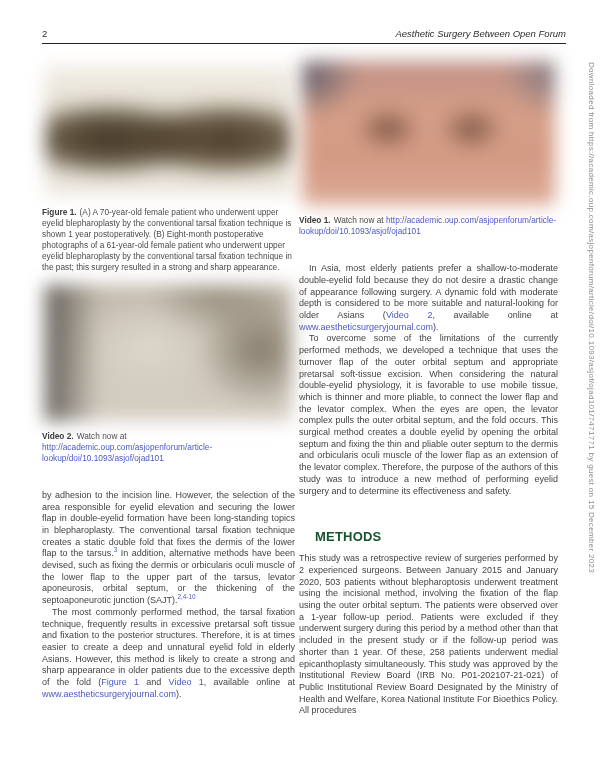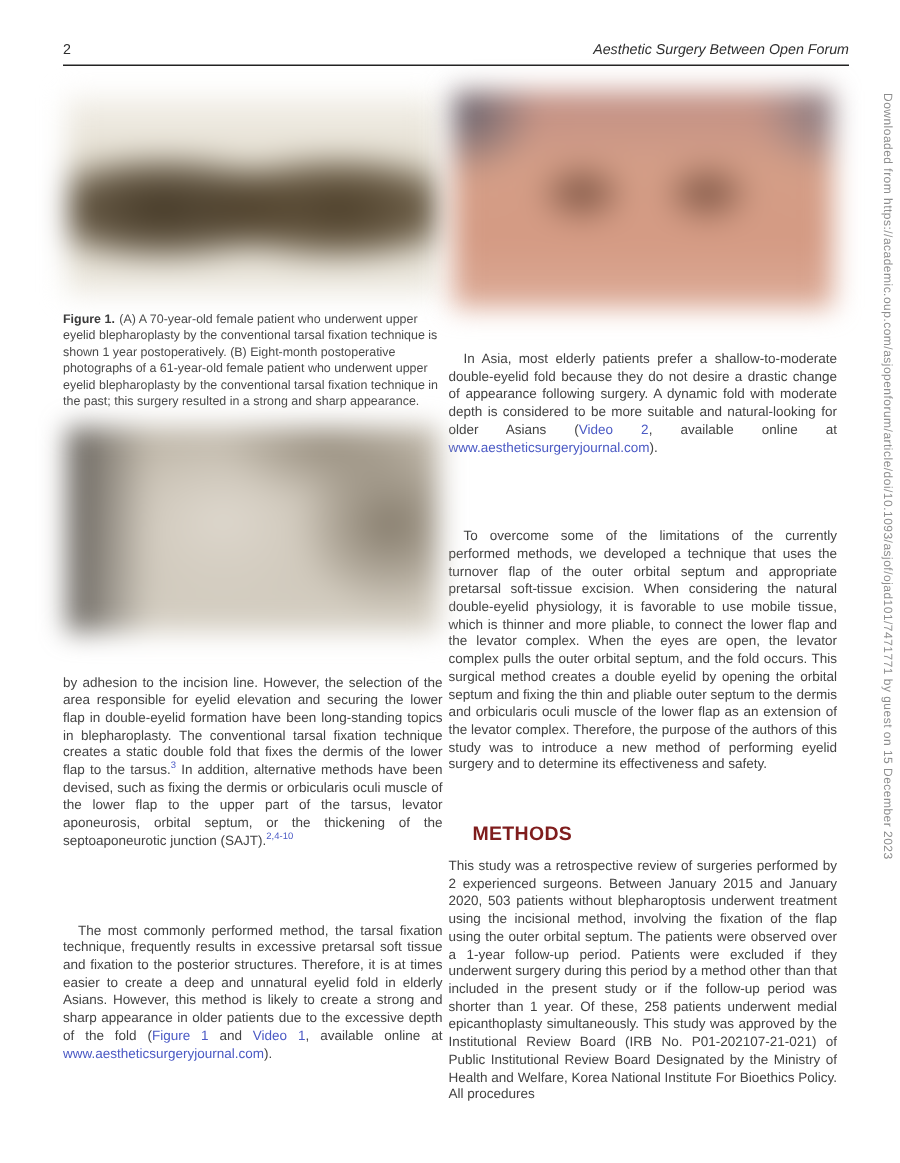--- a/index.html
+++ b/index.html
@@ -97,21 +97,20 @@
     color: #4a4a4a;
   }
   .caption b { color: #3a3a3a; margin-right: 3px; }
   .caption-video { margin-top: 7px; }
 
   .body-text {
     font-size: 9px;
     line-height: 11.7px;
     color: #434343;
     text-align: justify;
-    margin-top: 48px;
   }
   .para-gap { margin-top: 26px; }
   .indent { text-indent: 10px; }
 
   a.link, .link {
     color: #4a59c4;
     text-decoration: none;
     cursor: pointer;
     overflow-wrap: anywhere;
   }
@@ -121,21 +120,21 @@
     line-height: 0;
     vertical-align: super;
     cursor: pointer;
   }
 
   .section-heading {
     margin-top: 32px;
     font-size: 13px;
     font-weight: bold;
     letter-spacing: 0.2px;
-    color: #7f1d1d;
+    color: #14532d;
     padding-left: 16px;
   }
   .section-body { margin-top: 9px; }
 </style>
 </head>
 <body>
 
 <div class="page">
 
   <div class="gutter-text">Downloaded from https://academic.oup.com/asjopenforum/article/doi/10.1093/asjof/ojad101/7471771 by guest on 15 December 2023</div>
@@ -152,33 +151,35 @@
       <div class="photo photo-fig1">
         <div class="blur"></div>
       </div>
 
       <p class="caption"><b>Figure 1.</b><span>(A) A 70-year-old female patient who underwent upper eyelid blepharoplasty by the conventional tarsal fixation technique is shown 1 year postoperatively. (B) Eight-month postoperative photographs of a 61-year-old female patient who underwent upper eyelid blepharoplasty by the conventional tarsal fixation technique in the past; this surgery resulted in a strong and sharp appearance.</span></p>
 
       <div class="photo photo-video2">
         <div class="blur"></div>
       </div>
 
+      <p class="caption caption-video"><b>Video 2.</b><span>Watch now at </span><a class="link">http://academic.oup.com/asjopenforum/article-lookup/doi/10.1093/asjof/ojad101</a></p>
 
       <p class="body-text para-gap"><span>by adhesion to the incision line. However, the selection of the area responsible for eyelid elevation and securing the lower flap in double-eyelid formation have been long-standing topics in blepharoplasty. The conventional tarsal fixation technique creates a static double fold that fixes the dermis of the lower flap to the tarsus.</span><sup class="ref">3</sup><span> In addition, alternative methods have been devised, such as fixing the dermis or orbicularis oculi muscle of the lower flap to the upper part of the tarsus, levator aponeurosis, orbital septum, or the thickening of the septoaponeurotic junction (SAJT).</span><sup class="ref">2,4-10</sup></p>
 
       <p class="body-text indent"><span>The most commonly performed method, the tarsal fixation technique, frequently results in excessive pretarsal soft tissue and fixation to the posterior structures. Therefore, it is at times easier to create a deep and unnatural eyelid fold in elderly Asians. However, this method is likely to create a strong and sharp appearance in older patients due to the excessive depth of the fold (</span><a class="link">Figure 1</a><span> and </span><a class="link">Video 1</a><span>, available online at </span><a class="link">www.aestheticsurgeryjournal.com</a><span>).</span></p>
 
     </div>
 
     <div class="col-right">
 
       <div class="photo photo-video1">
         <div class="blur"></div>
       </div>
 
+      <p class="caption caption-video"><b>Video 1.</b><span>Watch now at </span><a class="link">http://academic.oup.com/asjopenforum/article-lookup/doi/10.1093/asjof/ojad101</a></p>
 
       <p class="body-text para-gap indent"><span>In Asia, most elderly patients prefer a shallow-to-moderate double-eyelid fold because they do not desire a drastic change of appearance following surgery. A dynamic fold with moderate depth is considered to be more suitable and natural-looking for older Asians (</span><a class="link">Video 2</a><span>, available online at </span><a class="link">www.aestheticsurgeryjournal.com</a><span>).</span></p>
 
       <p class="body-text indent">To overcome some of the limitations of the currently performed methods, we developed a technique that uses the turnover flap of the outer orbital septum and appropriate pretarsal soft-tissue excision. When considering the natural double-eyelid physiology, it is favorable to use mobile tissue, which is thinner and more pliable, to connect the lower flap and the levator complex. When the eyes are open, the levator complex pulls the outer orbital septum, and the fold occurs. This surgical method creates a double eyelid by opening the orbital septum and fixing the thin and pliable outer septum to the dermis and orbicularis oculi muscle of the lower flap as an extension of the levator complex. Therefore, the purpose of the authors of this study was to introduce a new method of performing eyelid surgery and to determine its effectiveness and safety.</p>
 
       <h2 class="section-heading">METHODS</h2>
 
       <p class="body-text section-body">This study was a retrospective review of surgeries performed by 2 experienced surgeons. Between January 2015 and January 2020, 503 patients without blepharoptosis underwent treatment using the incisional method, involving the fixation of the flap using the outer orbital septum. The patients were observed over a 1-year follow-up period. Patients were excluded if they underwent surgery during this period by a method other than that included in the present study or if the follow-up period was shorter than 1 year. Of these, 258 patients underwent medial epicanthoplasty simultaneously. This study was approved by the Institutional Review Board (IRB No. P01-202107-21-021) of Public Institutional Review Board Designated by the Ministry of Health and Welfare, Korea National Institute For Bioethics Policy. All procedures</p>
 
     </div>

